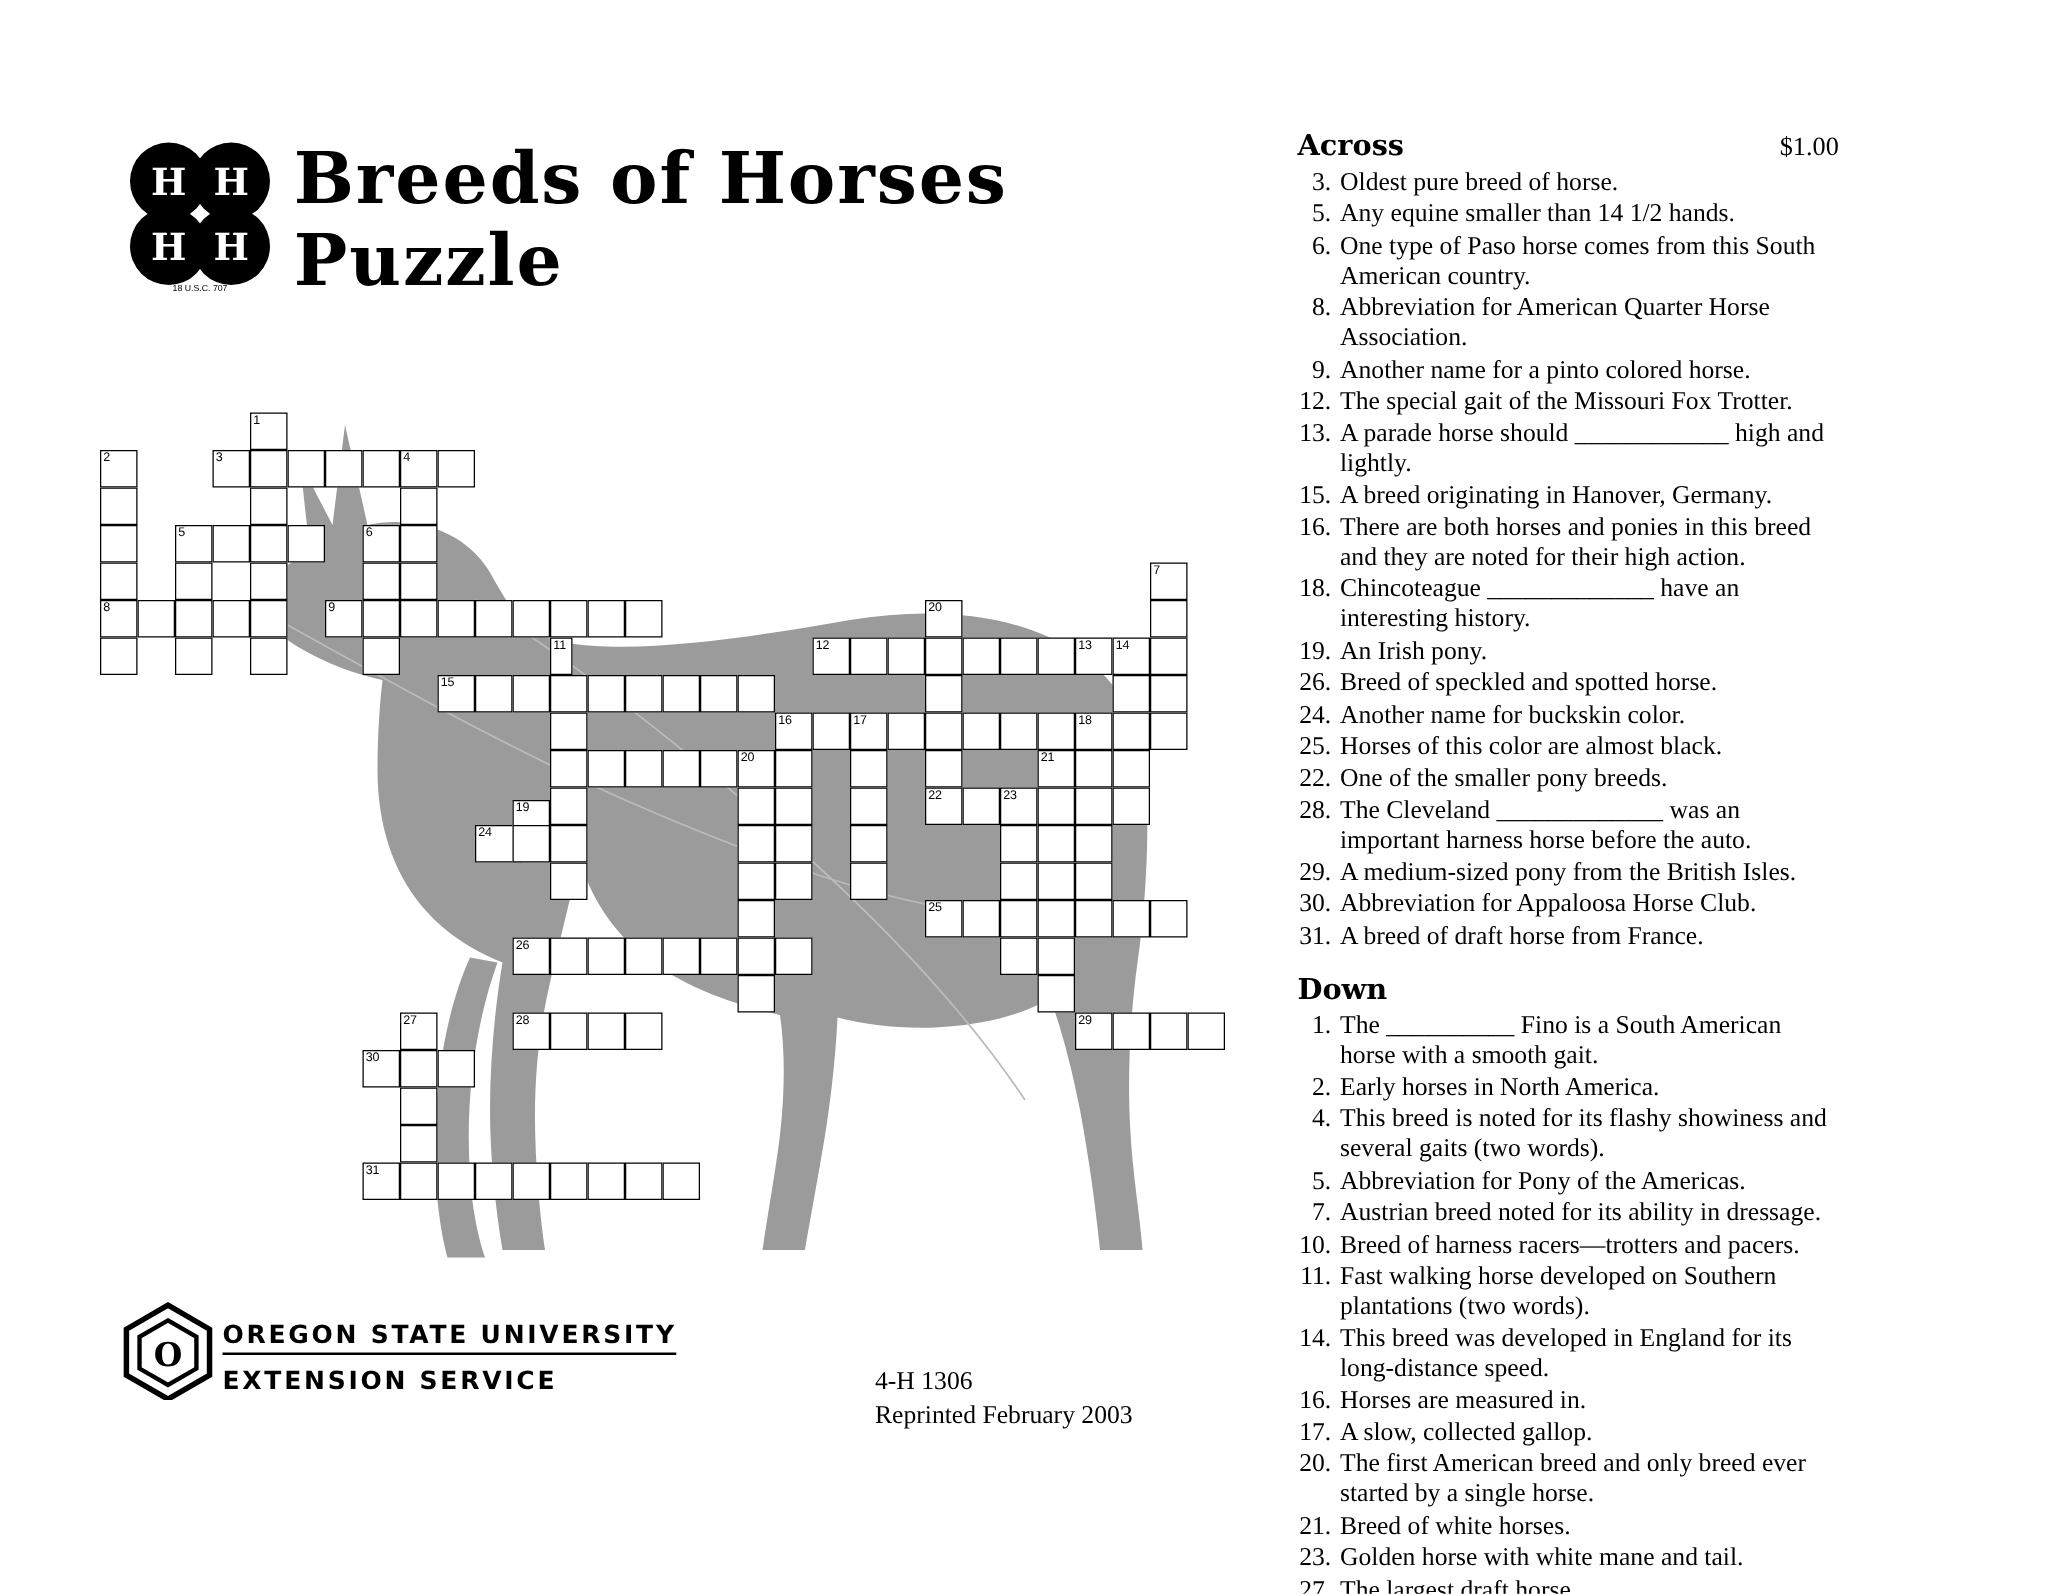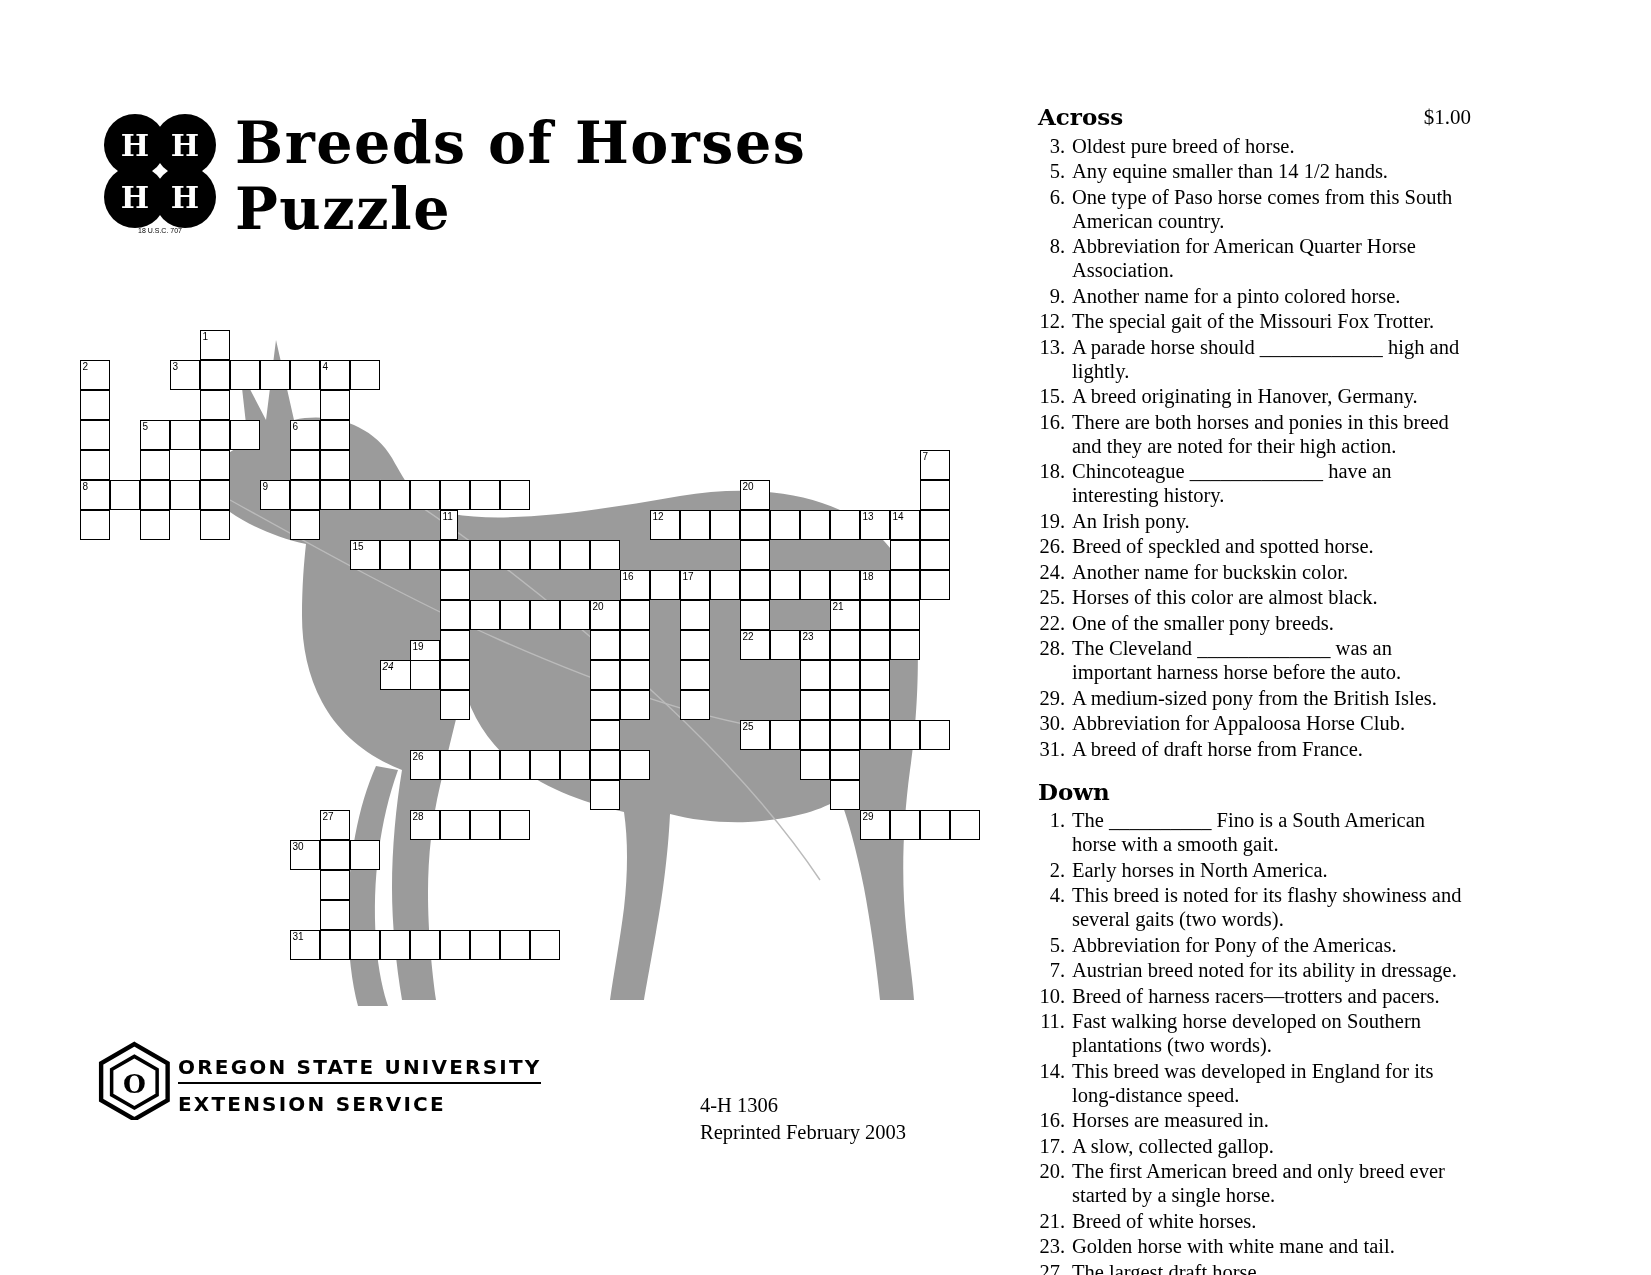--- a/index.html
+++ b/index.html
@@ -539,21 +539,21 @@
         <div class="cell" style="left: 750px; top: 450px; width: 30px; height: 30px;"></div>
         <div class="cell" style="left: 750px; top: 480px; width: 30px; height: 30px;"></div>
         <div class="cell" style="left: 690px; top: 330px; width: 30px; height: 30px;"></div>
         <div class="cell" style="left: 720px; top: 330px; width: 30px; height: 30px;">
           <span class="n">23</span>
         </div>
         <div class="cell" style="left: 720px; top: 360px; width: 30px; height: 30px;"></div>
         <div class="cell" style="left: 720px; top: 390px; width: 30px; height: 30px;"></div>
         <div class="cell" style="left: 720px; top: 420px; width: 30px; height: 30px;"></div>
         <div class="cell" style="left: 720px; top: 450px; width: 30px; height: 30px;"></div>
-        <div class="cell" style="left: 300px; top: 360px; width: 38px; height: 30px; font-style: italic;">
+        <div class="cell" style="left: 300px; top: 360px; width: 38px; height: 30px;">
           <span class="n">24</span>
         </div>
         <div class="cell" style="left: 330px; top: 360px; width: 30px; height: 30px;"></div>
         <div class="cell" style="left: 660px; top: 420px; width: 30px; height: 30px;">
           <span class="n">25</span>
         </div>
         <div class="cell" style="left: 690px; top: 420px; width: 30px; height: 30px;"></div>
         <div class="cell" style="left: 810px; top: 420px; width: 30px; height: 30px;"></div>
         <div class="cell" style="left: 840px; top: 420px; width: 30px; height: 30px;"></div>
         <div class="cell" style="left: 330px; top: 450px; width: 30px; height: 30px;">

